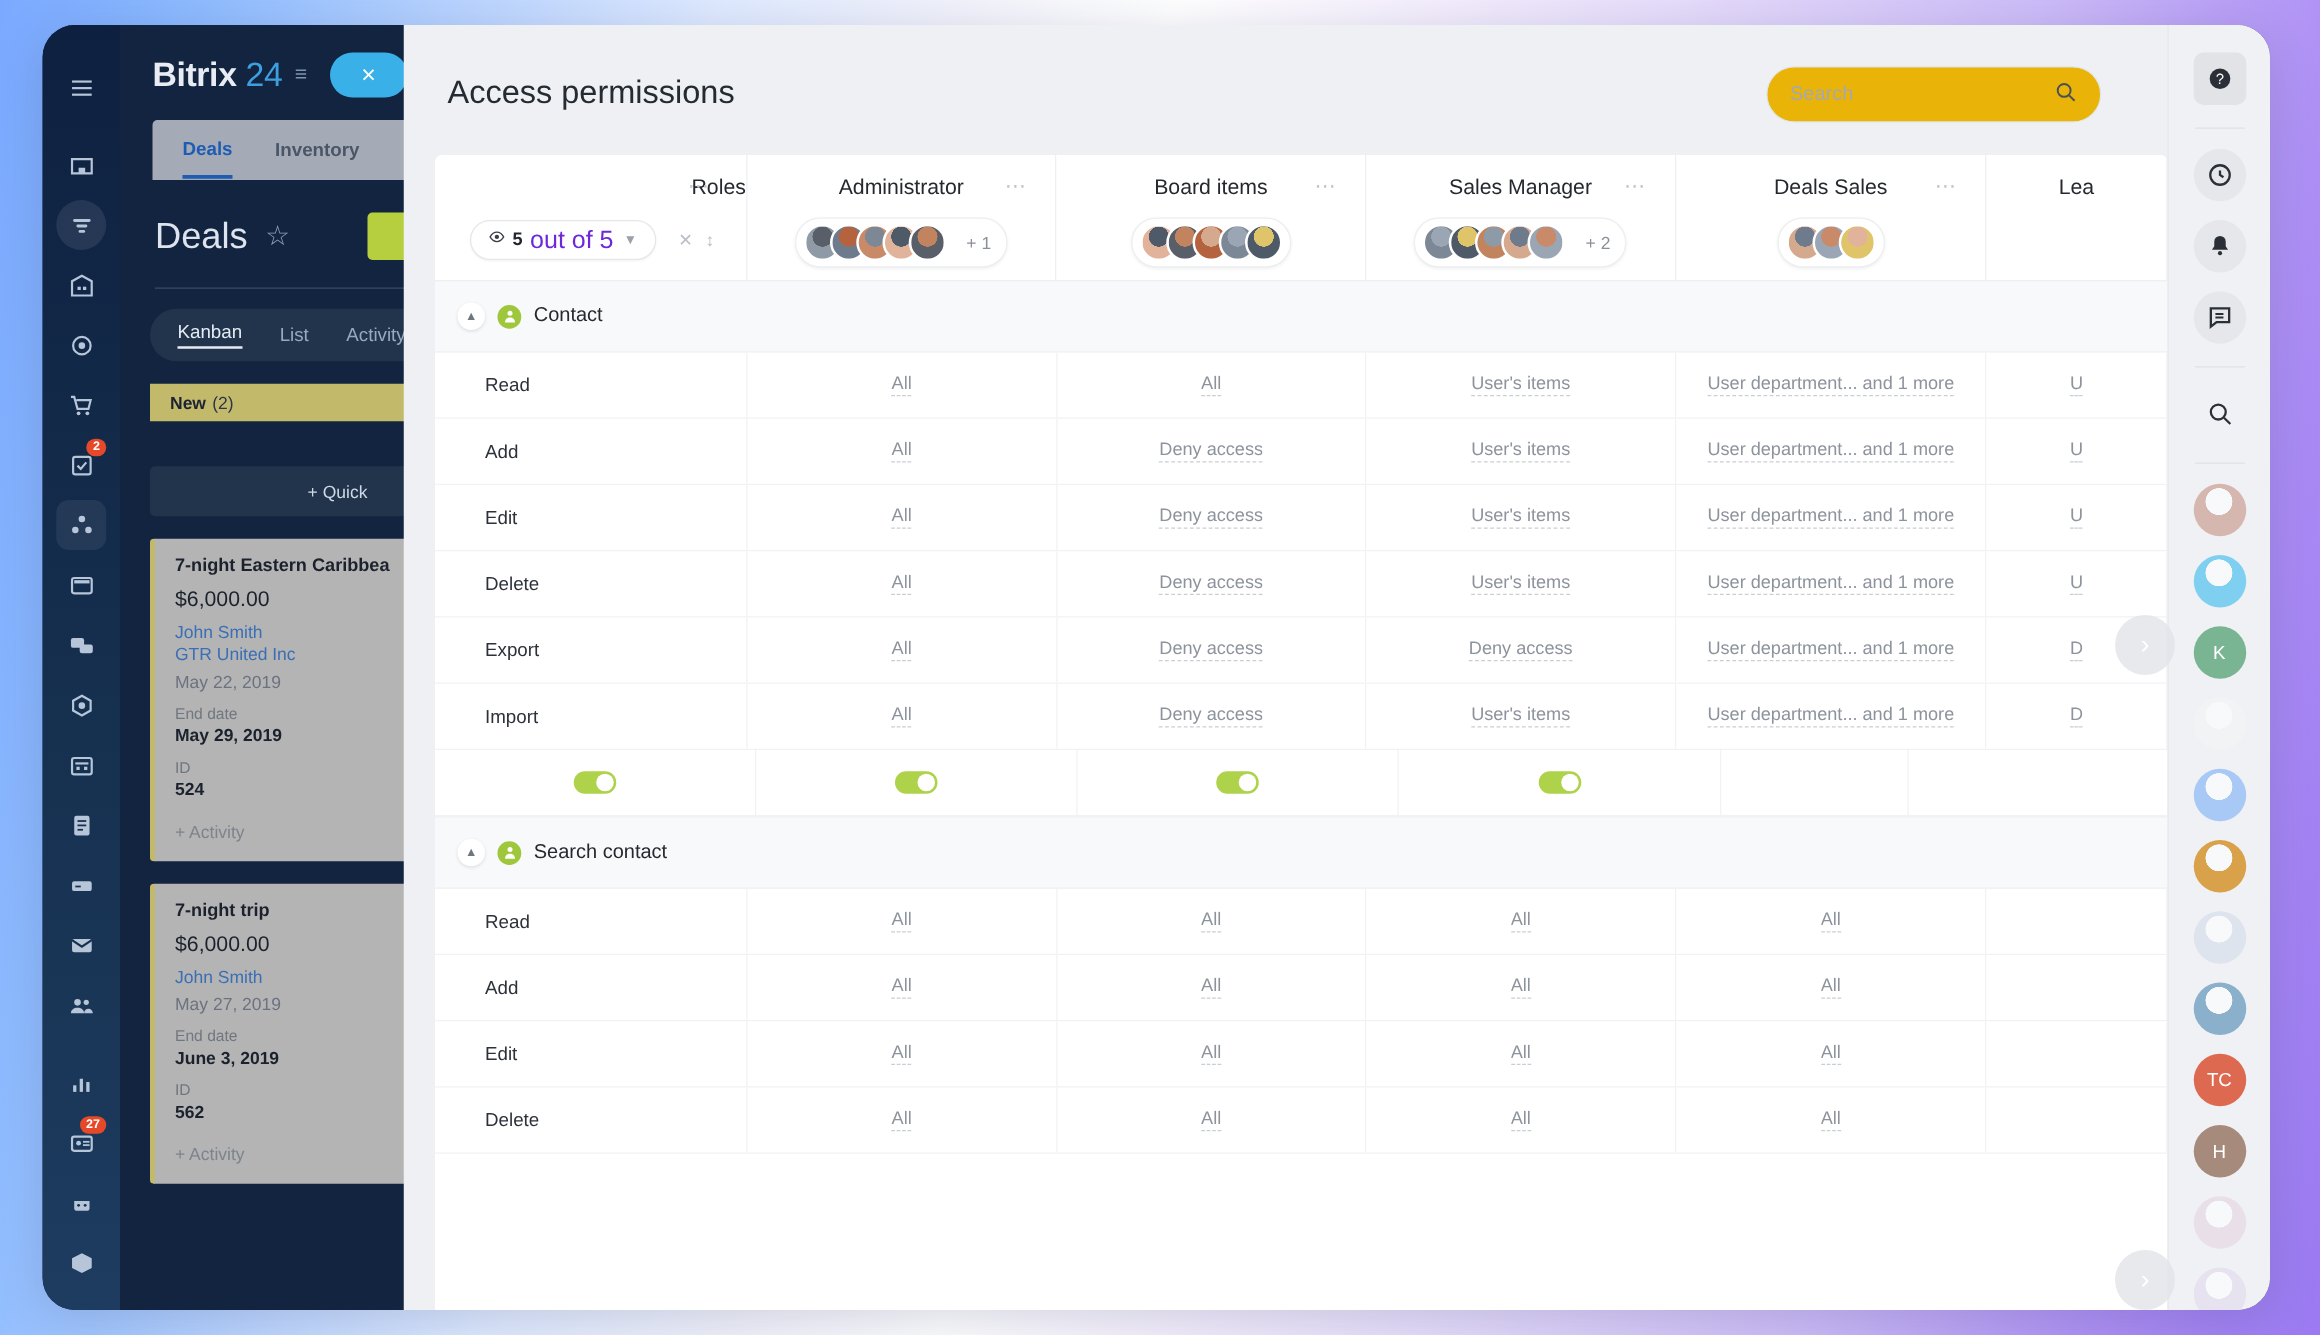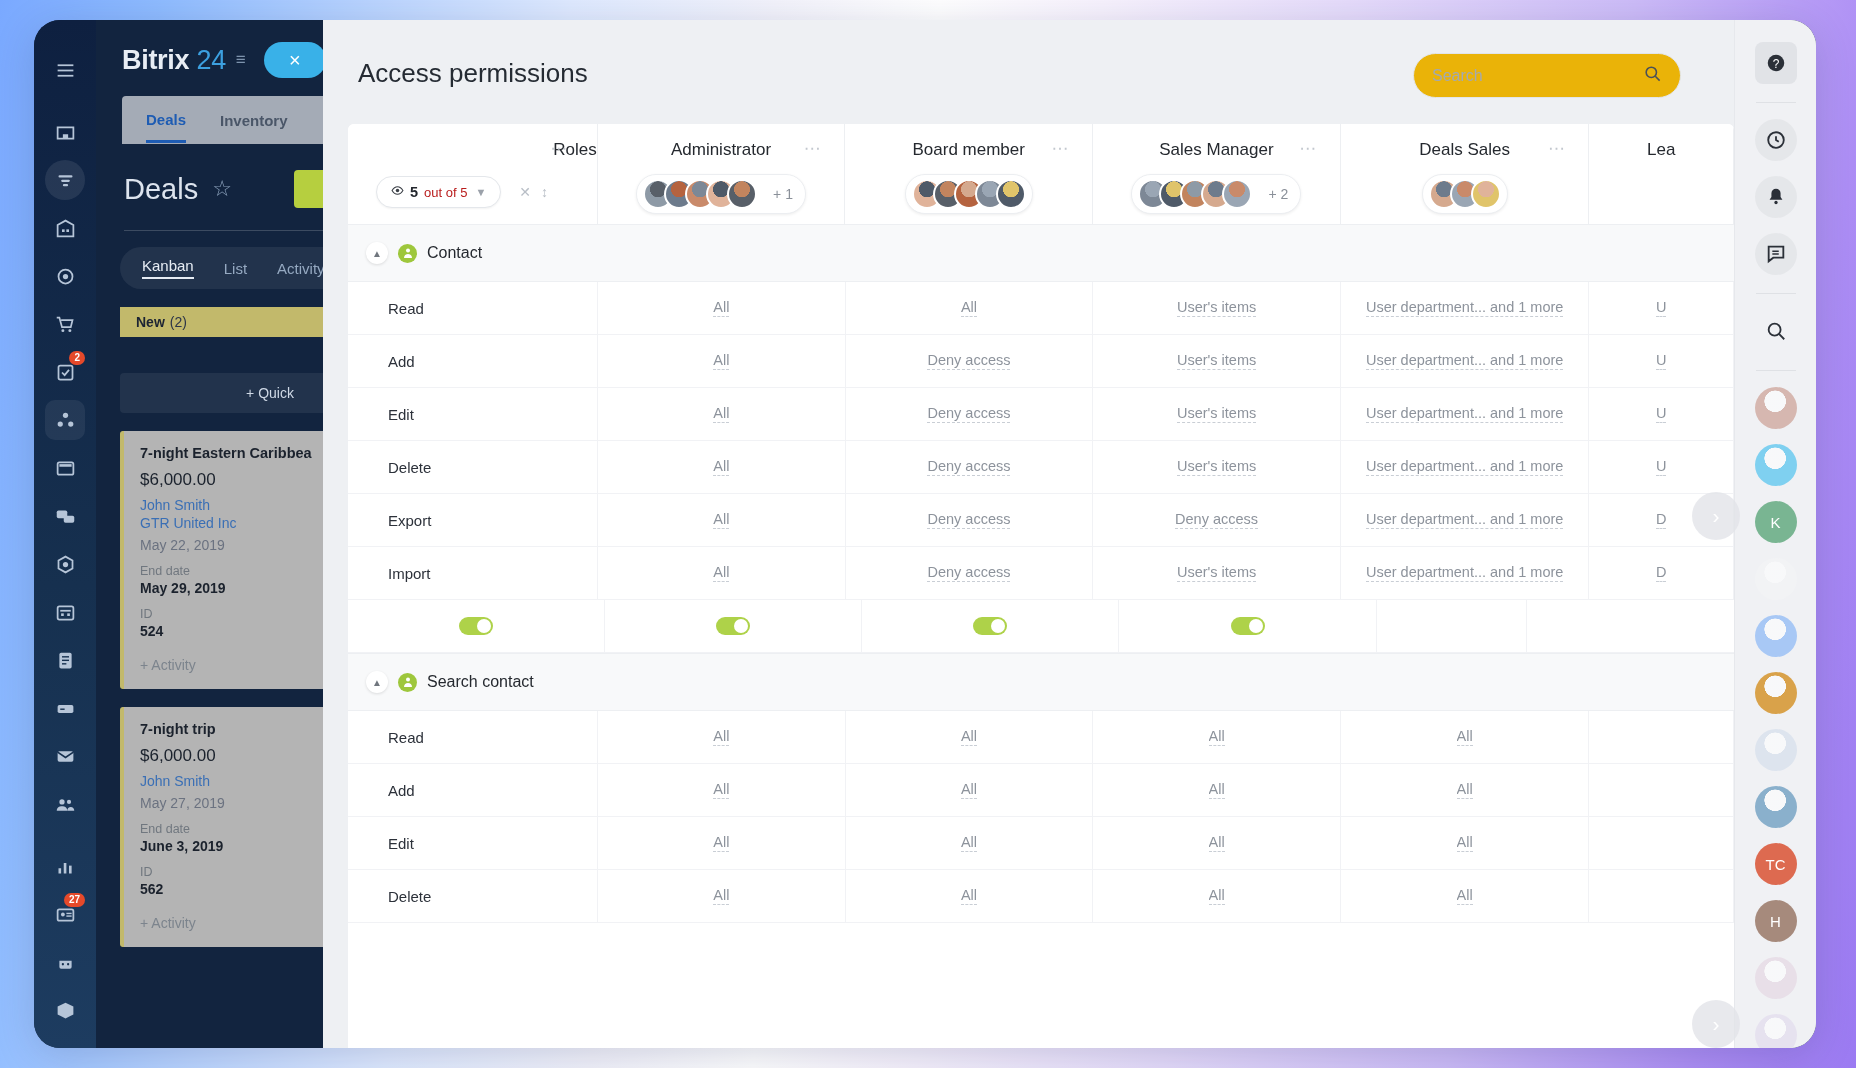--- a/index.html
+++ b/index.html
@@ -148,21 +148,21 @@
   .th:not(.roles) .th-dots { right: 22px; }
   #roles-ctl { display: flex; align-items: center; gap: 0; margin-top: 16px; width:100%; }
   #roles-pill {
     display: flex; align-items: center; gap: 6px;
     border: 1px solid #e4e7eb; border-radius: 18px;
     height: 32px; padding: 0 14px; background: #fff;
     box-shadow: 0 1px 2px rgba(0,0,0,.05);
   }
   #eye-icon svg { width: 13px; height: 13px; fill: #3a3f46; }
   #roles-count { font-size: 14.5px; color: #23272d; font-weight: bold; }
-  #roles-outof { font-size: 13px; color: #b91c1c; }
+  #roles-outof { font-size: 20px; color: #6d28d9; }
   #roles-chev { color: #9ba1aa; font-size: 11px; margin-left: 2px; }
   .roles-sub-ic { color: #b8bec6; margin-left: 18px; font-size: 14px; }
   .avatar-group {
     margin-top: 14px; display: flex; align-items: center;
     background: #fff; border: 1px solid #eceef1; border-radius: 22px;
     padding: 4px 6px; box-shadow: 0 1px 3px rgba(0,0,0,.07);
   }
   .av {
     width: 30px; height: 30px; border-radius: 50%;
     margin-right: -9px; border: 2px solid #fff; flex: none;
@@ -485,21 +485,21 @@
             <div class="avatar-group">
               <div class="av" style="background: radial-gradient(circle at 50% 32%, rgb(88, 95, 104) 0px, rgb(88, 95, 104) 36%, rgb(142, 154, 166) 37%, rgb(142, 154, 166) 100%);"></div>
               <div class="av" style="background: radial-gradient(circle at 50% 32%, rgb(181, 99, 63) 0px, rgb(181, 99, 63) 36%, rgb(109, 123, 140) 37%, rgb(109, 123, 140) 100%);"></div>
               <div class="av" style="background: radial-gradient(circle at 50% 32%, rgb(125, 136, 150) 0px, rgb(125, 136, 150) 36%, rgb(201, 138, 106) 37%, rgb(201, 138, 106) 100%);"></div>
               <div class="av" style="background: radial-gradient(circle at 50% 32%, rgb(79, 90, 104) 0px, rgb(79, 90, 104) 36%, rgb(224, 179, 154) 37%, rgb(224, 179, 154) 100%);"></div>
               <div class="av" style="background: radial-gradient(circle at 50% 32%, rgb(194, 132, 94) 0px, rgb(194, 132, 94) 36%, rgb(88, 95, 104) 37%, rgb(88, 95, 104) 100%);"></div>
               <span class="av-more">+ 1</span>
             </div>
           </div>
           <div class="th" style="width: 257px;">
-            <div class="th-name">Board member</div>
+            <div class="th-name">Board items</div>
             <div class="th-dots">⋯</div>
             <div class="avatar-group">
               <div class="av" style="background: radial-gradient(circle at 50% 32%, rgb(79, 90, 104) 0px, rgb(79, 90, 104) 36%, rgb(224, 179, 154) 37%, rgb(224, 179, 154) 100%);"></div>
               <div class="av" style="background: radial-gradient(circle at 50% 32%, rgb(194, 132, 94) 0px, rgb(194, 132, 94) 36%, rgb(88, 95, 104) 37%, rgb(88, 95, 104) 100%);"></div>
               <div class="av" style="background: radial-gradient(circle at 50% 32%, rgb(213, 169, 142) 0px, rgb(213, 169, 142) 36%, rgb(181, 99, 63) 37%, rgb(181, 99, 63) 100%);"></div>
               <div class="av" style="background: radial-gradient(circle at 50% 32%, rgb(154, 166, 180) 0px, rgb(154, 166, 180) 36%, rgb(125, 136, 150) 37%, rgb(125, 136, 150) 100%);"></div>
               <div class="av" style="background: radial-gradient(circle at 50% 32%, rgb(224, 196, 106) 0px, rgb(224, 196, 106) 36%, rgb(79, 90, 104) 37%, rgb(79, 90, 104) 100%);"></div>
             </div>
           </div>
           <div class="th" style="width: 257px;">

